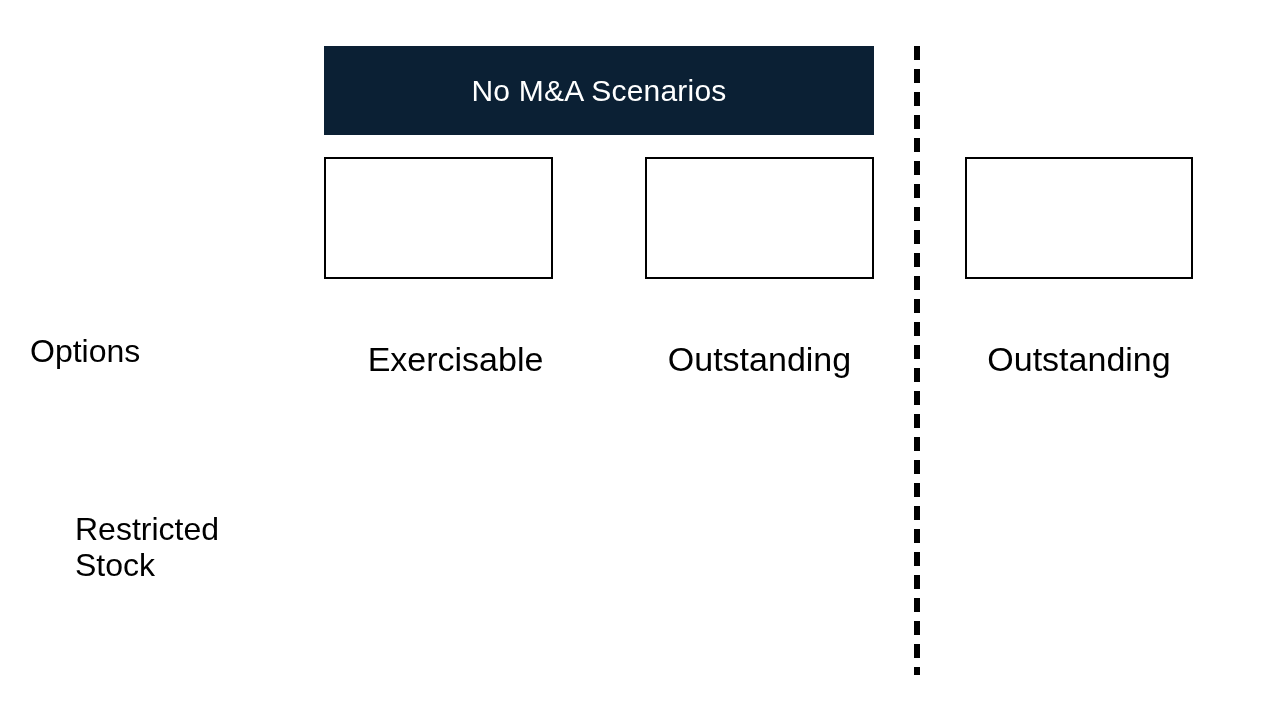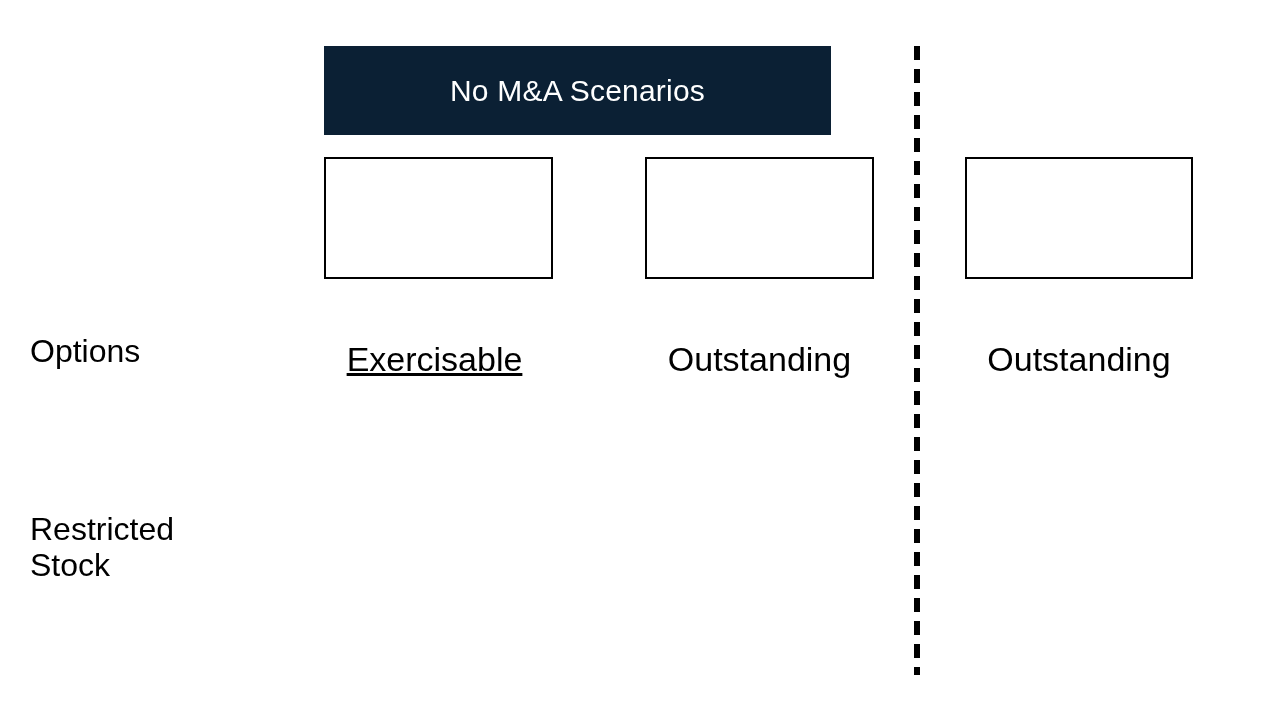--- a/index.html
+++ b/index.html
@@ -18,21 +18,21 @@
     height: 720px;
     background: #ffffff;
     overflow: hidden;
   }
 
   
   .group-header {
     position: absolute;
     left: 324px;
     top: 46px;
-    width: 507px;
+    width: 550px;
     height: 89px;
     background: #0b2034;
     display: flex;
     align-items: center;
     justify-content: center;
     box-sizing: border-box;
   }
   .group-header .label {
     color: #ffffff;
     font-size: 30px;
@@ -87,34 +87,34 @@
     position: absolute;
     left: 30px;
     width: 290px;
     color: #000000;
     font-size: 32px;
     font-weight: 400;
     line-height: 1.12;
     white-space: pre-line;
   }
   #row-label-options { top: 334px; }
-  #row-label-rs      { top: 512px; }
+  #row-label-rs      { top: 512px; margin-left: 45px; }
 
   
   .cell {
     position: absolute;
     color: #000000;
     font-size: 34px;
     font-weight: 400;
     line-height: 1.15;
     text-align: center;
   }
   .cell.r-options { top: 340px; height: 44px; }
   .cell.r-rs      { top: 520px; height: 44px; }
-  .c-legacy { left: 320px; width: 229px; text-decoration: underline; }
+  .c-legacy { left: 341px; width: 229px; }
   .c-newer  { left: 645px; width: 229px; }
   .c-manda  { left: 965px; width: 228px; }
 </style>
 </head>
 <body>
 
 <div id="slide">
 
   <div class="group-header">
     <div class="label">No M&amp;A Scenarios</div>

